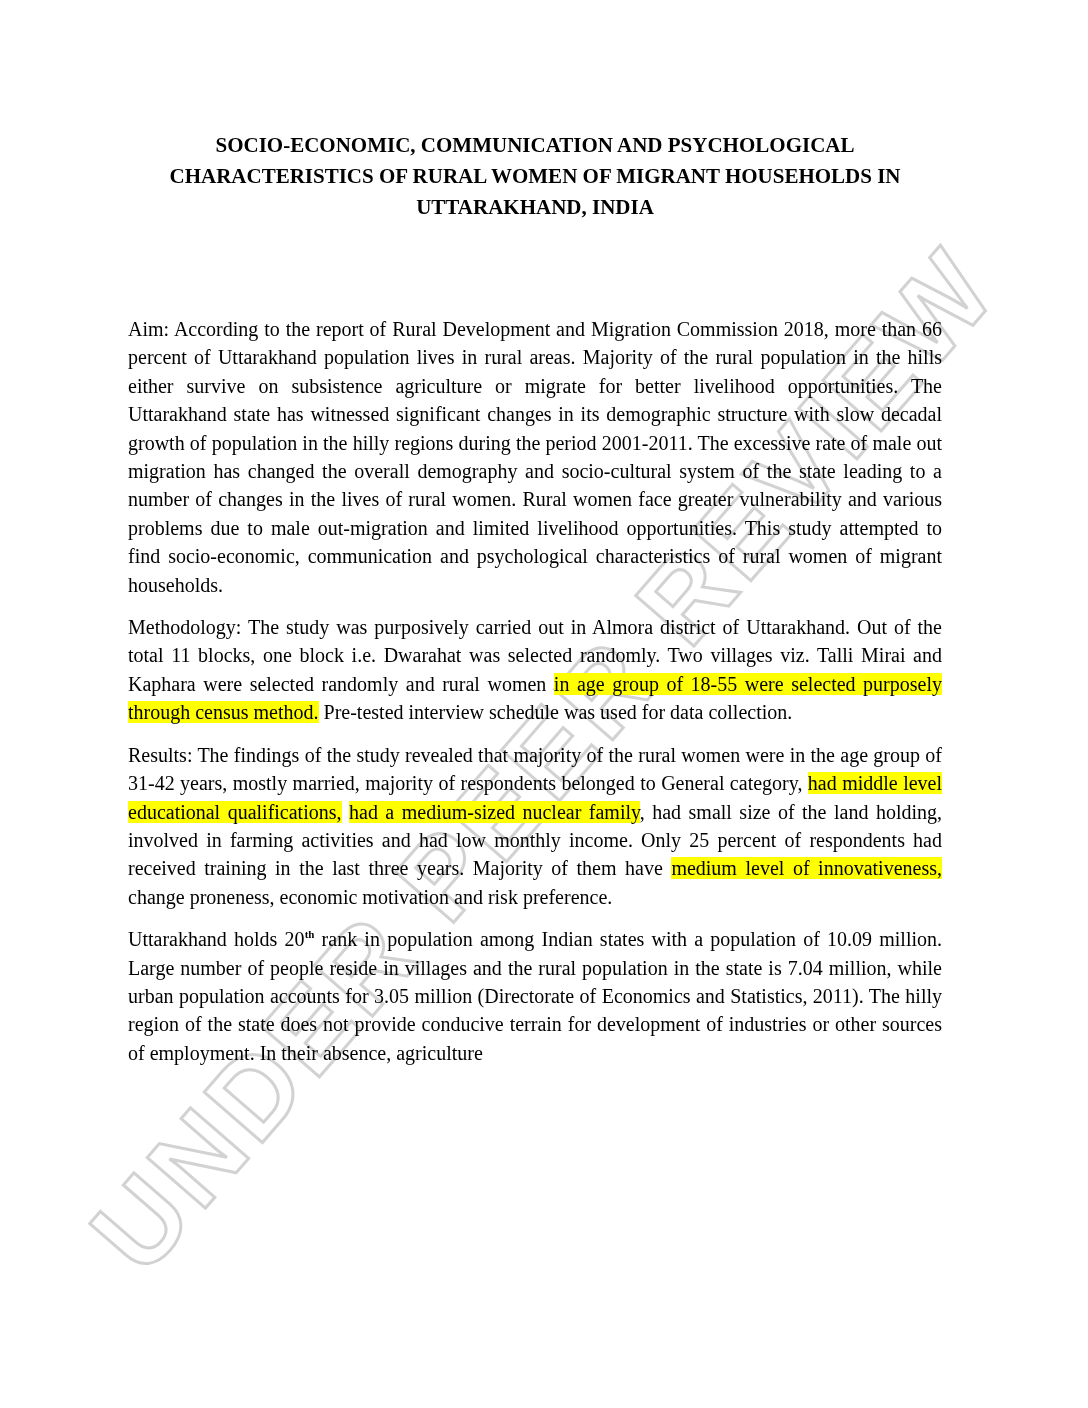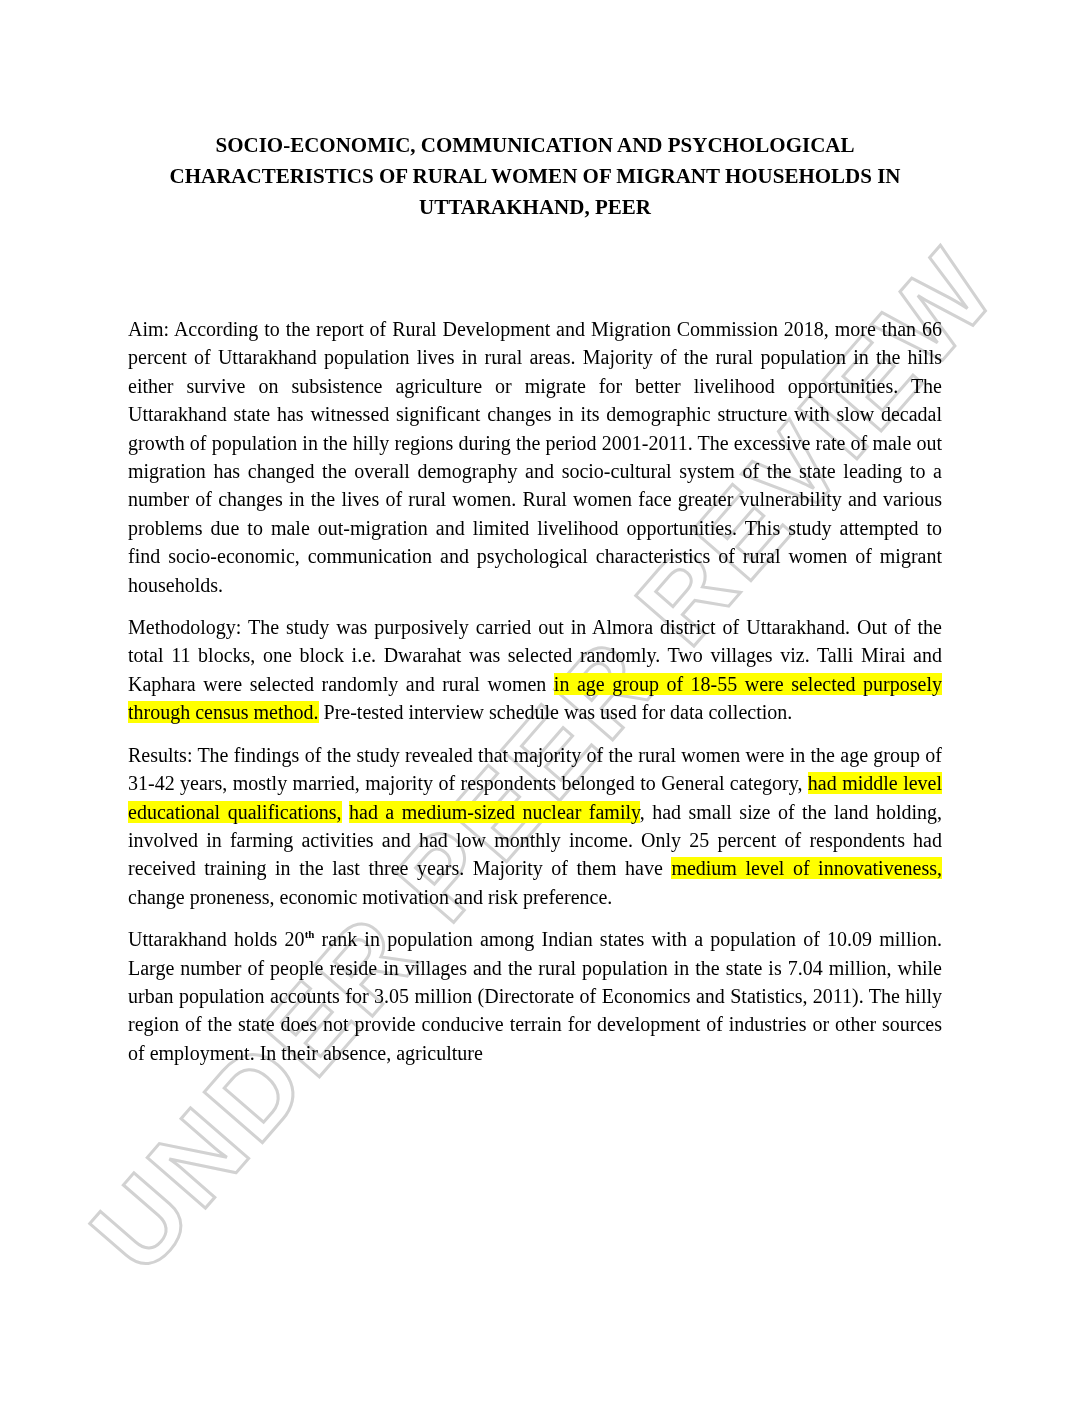--- a/index.html
+++ b/index.html
@@ -89,21 +89,21 @@
 </head>
 <body>
 
 <div class="page">
   <div class="watermark" style="transform: translate(-50%, -50%) rotate(-49deg); -webkit-text-stroke: 3px rgb(210, 210, 210);">UNDER PEER REVIEW</div>
 
   <div class="content">
     <div class="title">
         <div>SOCIO-ECONOMIC, COMMUNICATION AND PSYCHOLOGICAL</div>
         <div>CHARACTERISTICS OF RURAL WOMEN OF MIGRANT HOUSEHOLDS IN</div>
-        <div>UTTARAKHAND, PEER</div>
+        <div>UTTARAKHAND, INDIA</div>
       </div>
     <div class="body-blocks">
         <p class="paragraph"><span>Aim: According to the report of Rural Development and Migration Commission 2018, more than 66 percent of Uttarakhand population lives in rural areas. Majority of the rural population in the hills either survive on subsistence agriculture or migrate for better livelihood opportunities. The Uttarakhand state has witnessed significant changes in its demographic structure with slow decadal growth of population in the hilly regions during the period 2001-2011. The excessive rate of male out migration has changed the overall demography and socio-cultural system of the state leading to a number of changes in the lives of rural women. Rural women face greater vulnerability and various problems due to male out-migration and limited livelihood opportunities. This study attempted to find socio-economic, communication and psychological characteristics of rural women of migrant households.</span></p>
         <p class="paragraph"><span>Methodology: The study was purposively carried out in Almora district of Uttarakhand. Out of the total 11 blocks, one block i.e. Dwarahat was selected randomly. Two villages viz. Talli Mirai and Kaphara were selected randomly and rural women </span><span class="hl">in age group of 18-55 were selected purposely through census method.</span><span> Pre-tested interview schedule was used for data collection.</span></p>
         <p class="paragraph"><span>Results: The findings of the study revealed that majority of the rural women were in the age group of 31-42 years, mostly married, majority of respondents belonged to General category, </span><span class="hl">had middle level educational qualifications,</span><span> </span><span class="hl">had a medium-sized nuclear family</span><span>, had small size of the land holding, involved in farming activities and had low monthly income. Only 25 percent of respondents had received training in the last three years. Majority of them have </span><span class="hl">medium level of innovativeness,</span><span> change proneness, economic motivation and risk preference.</span></p>
         <p class="paragraph"><span>Uttarakhand holds 20</span><sup>th</sup><span> rank in population among Indian states with a population of 10.09 million. Large number of people reside in villages and the rural population in the state is 7.04 million, while urban population accounts for 3.05 million (Directorate of Economics and Statistics, 2011). The hilly region of the state does not provide conducive terrain for development of industries or other sources of employment. In their absence, agriculture</span></p>
       </div>
   </div>
 </div>
 

